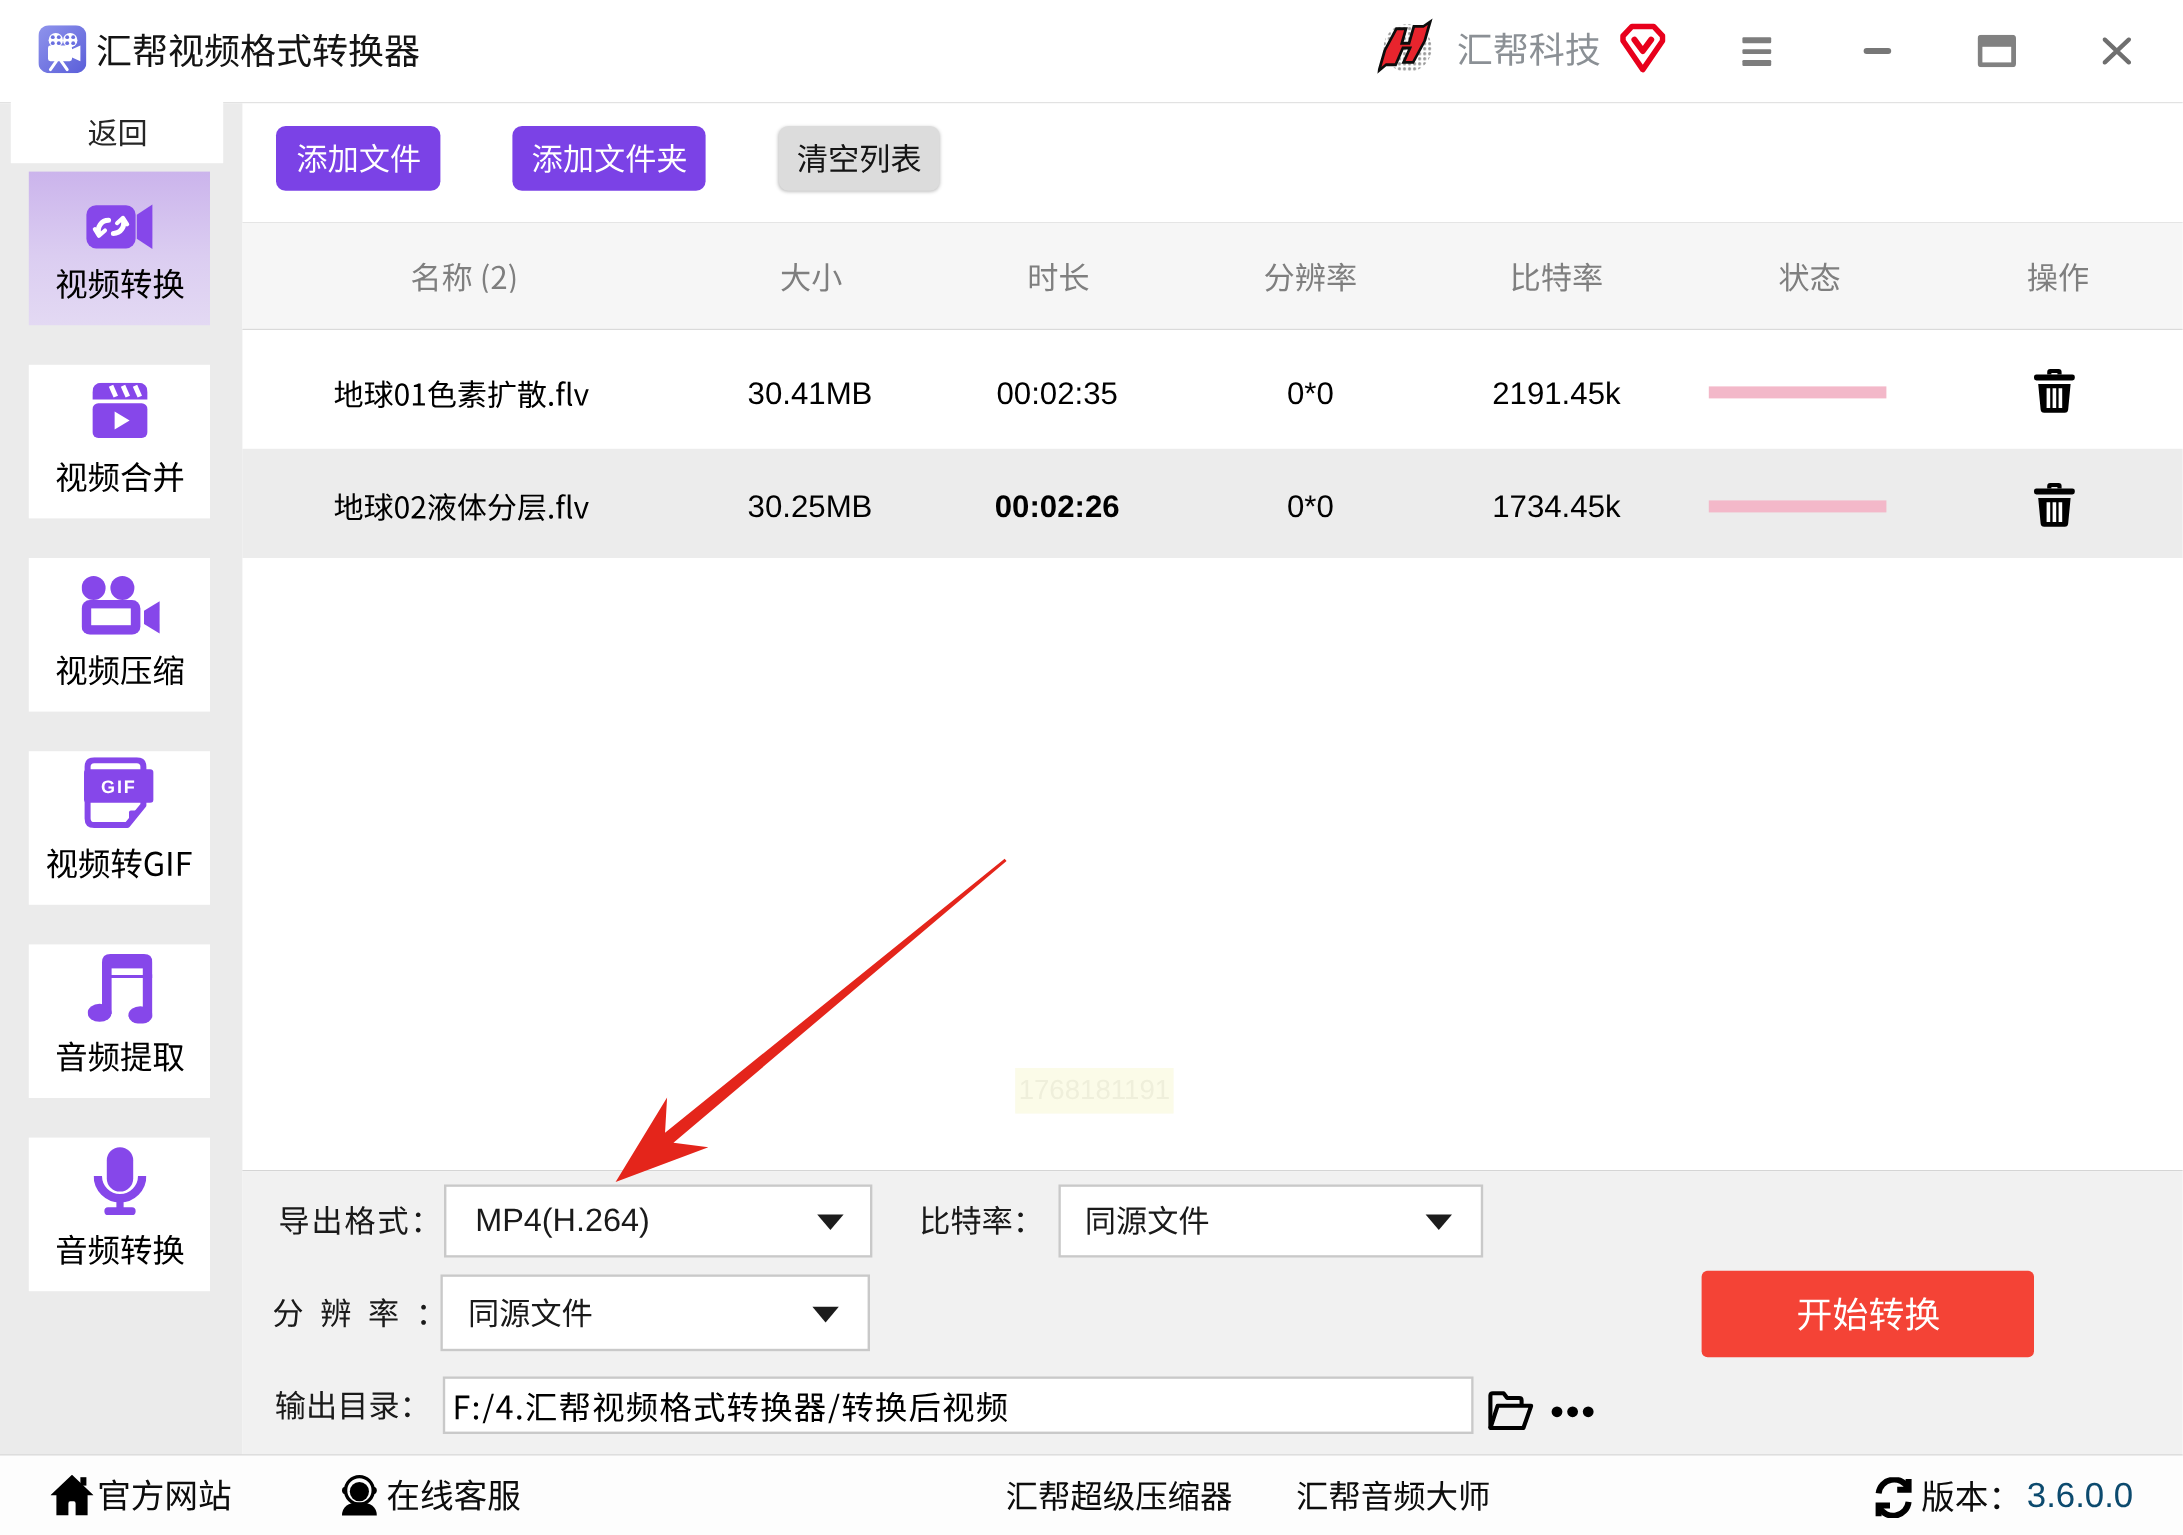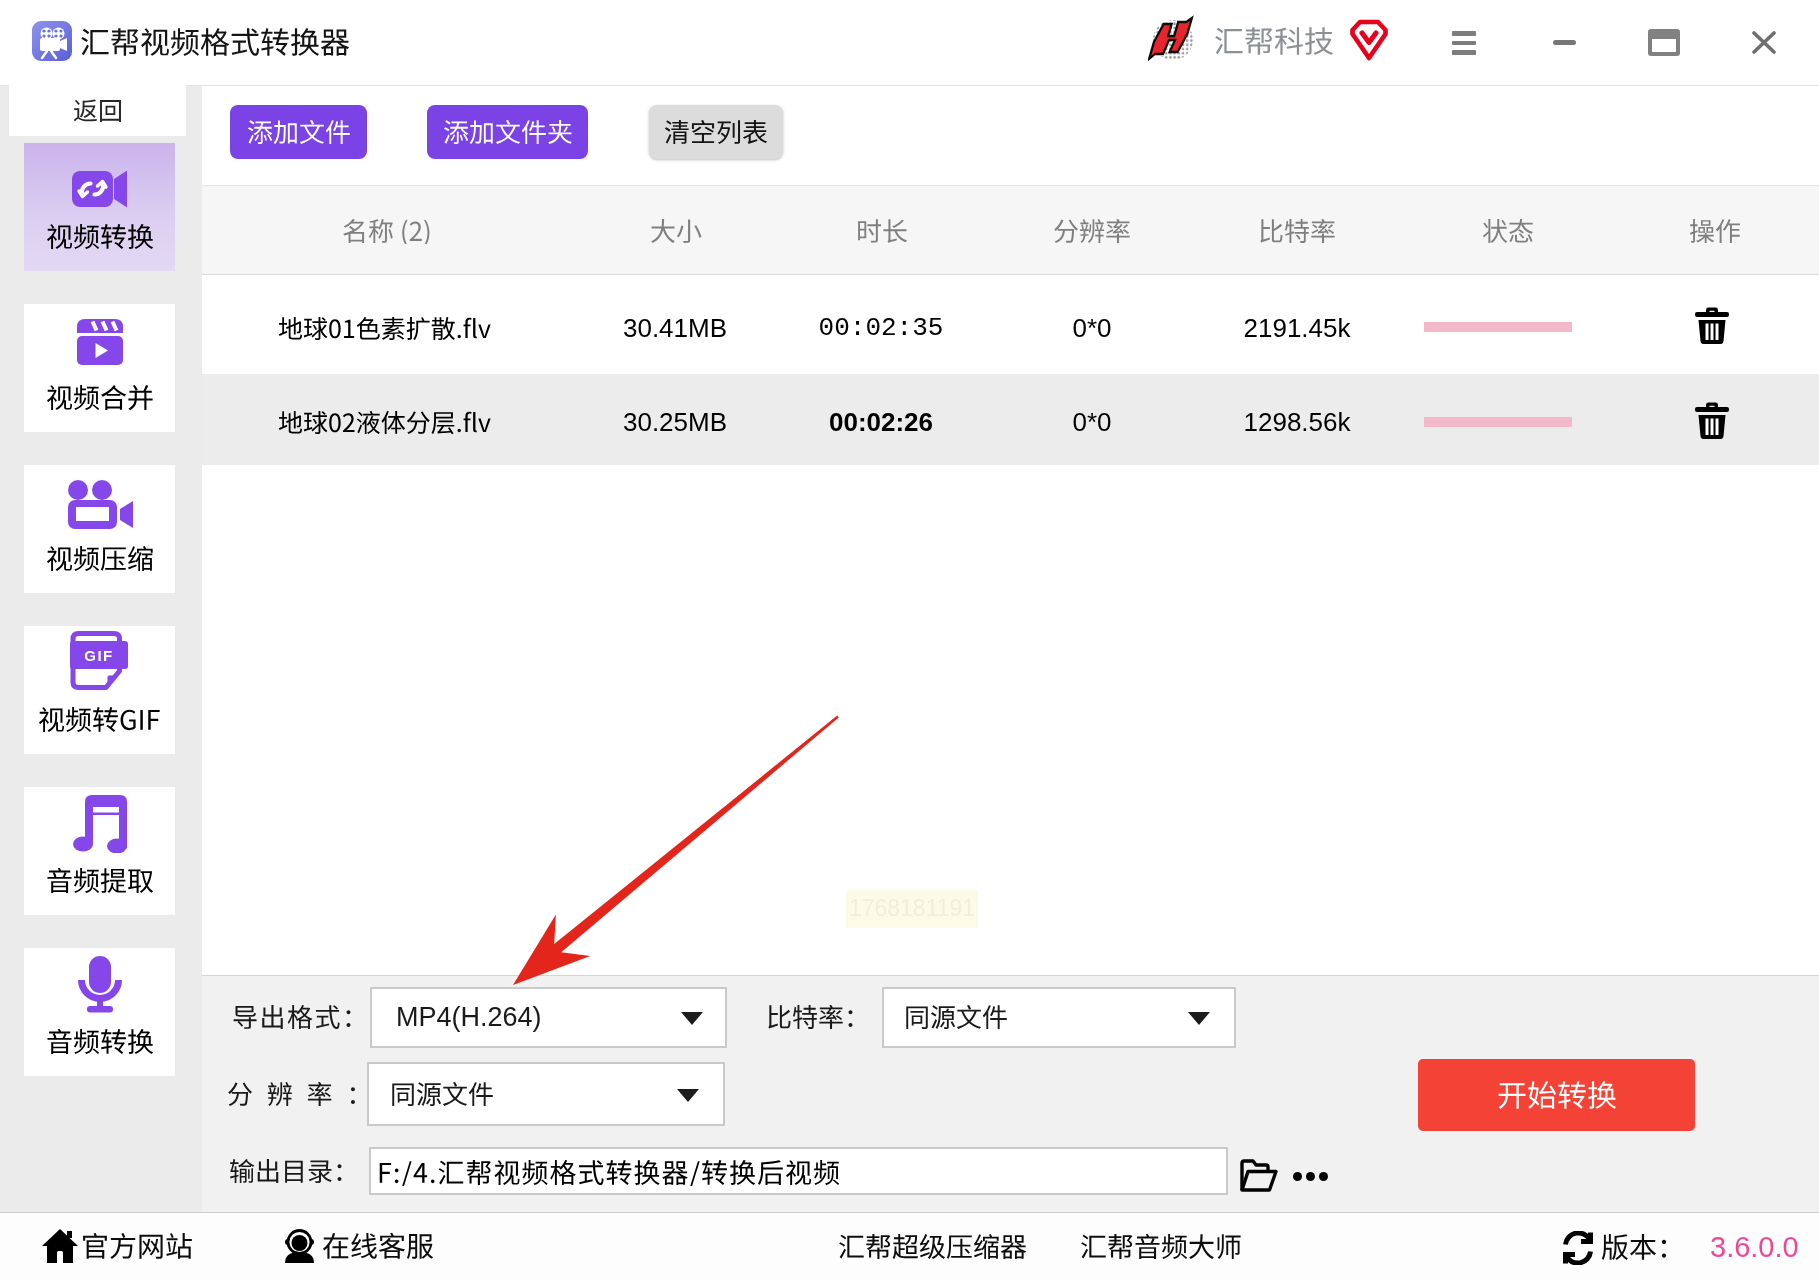--- a/index.html
+++ b/index.html
@@ -394,27 +394,27 @@
           <use href="#g64" x="4110"></use>
           <use href="#g42" x="5110"></use>
           <use href="#g65" x="6110"></use>
           <use href="#g59" x="7110"></use>
           <use href="#g60" x="7388"></use>
           <use href="#g61" x="7713"></use>
           <use href="#g62" x="7997"></use>
         </g>
       </svg></div>
 <div style="position:absolute;top:314.5px;font-size:26px;line-height:27.0px;color:#000;font-weight:400;white-space:pre;left:675.0px;transform:translateX(-50%);">30.41MB</div>
-<div style="position:absolute;top:314.5px;font-size:26px;line-height:27.0px;color:#000;font-weight:400;white-space:pre;left:881.0px;transform:translateX(-50%);font-family:Liberation Mono, monospace;">00:02:35</div>
+<div style="position:absolute;top:314.5px;font-size:26px;line-height:27.0px;color:#000;font-weight:400;white-space:pre;left:881.0px;transform:translateX(-50%);">00:02:35</div>
 <div style="position:absolute;top:314.5px;font-size:26px;line-height:27.0px;color:#000;font-weight:400;white-space:pre;left:1092.0px;transform:translateX(-50%);">0*0</div>
 <div style="position:absolute;top:314.5px;font-size:26px;line-height:27.0px;color:#000;font-weight:400;white-space:pre;left:1297.0px;transform:translateX(-50%);">2191.45k</div>
 <div style="position:absolute;top:408.5px;font-size:26px;line-height:27.0px;color:#000;font-weight:400;white-space:pre;left:675.0px;transform:translateX(-50%);">30.25MB</div>
 <div style="position:absolute;top:408.5px;font-size:26px;line-height:27.0px;color:#000;font-weight:700;white-space:pre;left:881.0px;transform:translateX(-50%);">00:02:26</div>
 <div style="position:absolute;top:408.5px;font-size:26px;line-height:27.0px;color:#000;font-weight:400;white-space:pre;left:1092.0px;transform:translateX(-50%);">0*0</div>
-<div style="position:absolute;top:408.5px;font-size:26px;line-height:27.0px;color:#000;font-weight:400;white-space:pre;left:1297.0px;transform:translateX(-50%);">1298.56k</div>
+<div style="position:absolute;top:408.5px;font-size:26px;line-height:27.0px;color:#000;font-weight:400;white-space:pre;left:1297.0px;transform:translateX(-50%);">1734.45k</div>
 <div style="position:absolute;left:1424px;top:322px;width:148px;height:10px;background:#f3b8c9"></div>
 <div style="position:absolute;left:1424px;top:417px;width:148px;height:10px;background:#f3b8c9"></div>
 <svg style="position:absolute;left:1694px;top:306px" width="36" height="39" viewBox="0 0 36 39">
 <rect x="1" y="6" width="34" height="5" rx="2" fill="#000"></rect>
 <path d="M12 6 V4 Q12 1.5 14.5 1.5 H21.5 Q24 1.5 24 4 V6 H20.5 V4.8 H15.5 V6 Z" fill="#000"></path>
 <path d="M4.5 14 H31.5 L29.5 35 Q29.3 38 26.5 38 H9.5 Q6.7 38 6.5 35 Z" fill="#000"></path>
 <g stroke="#fff" stroke-width="3">
         <path d="M13 17.5 V34"></path>
         <path d="M18 17.5 V34"></path>
         <path d="M23 17.5 V34"></path>
@@ -586,13 +586,13 @@
 <path d="M30.5 20.5 A13 13 0 0 1 6 25" fill="none" stroke="#000" stroke-width="5"></path>
 <path d="M5.5 32.5 V23.5 H15" fill="none" stroke="#000" stroke-width="5" stroke-linejoin="miter"></path>
 </svg>
 <div style="position:absolute;left:1601.0px;top:1233.0px;width:84.0px;height:28.0px"><svg width="84.0" height="28.0" viewBox="0 0 84.0 28.0" fill="#0d0d0d">
         <g transform="translate(0,24.6) scale(0.02800,-0.02800)">
           <use href="#g91" x="0"></use>
           <use href="#g92" x="1000"></use>
           <use href="#g68" x="2000"></use>
         </g>
       </svg></div>
-<div style="position:absolute;top:1231.9px;font-size:29px;line-height:30.2px;color:#ec4899;font-weight:400;white-space:pre;left:1689.0px;margin-left:21px;">3.6.0.0</div>
+<div style="position:absolute;top:1231.9px;font-size:29px;line-height:30.2px;color:#0c4a6e;font-weight:400;white-space:pre;left:1689.0px;">3.6.0.0</div>
 </div>
 </body></html>

